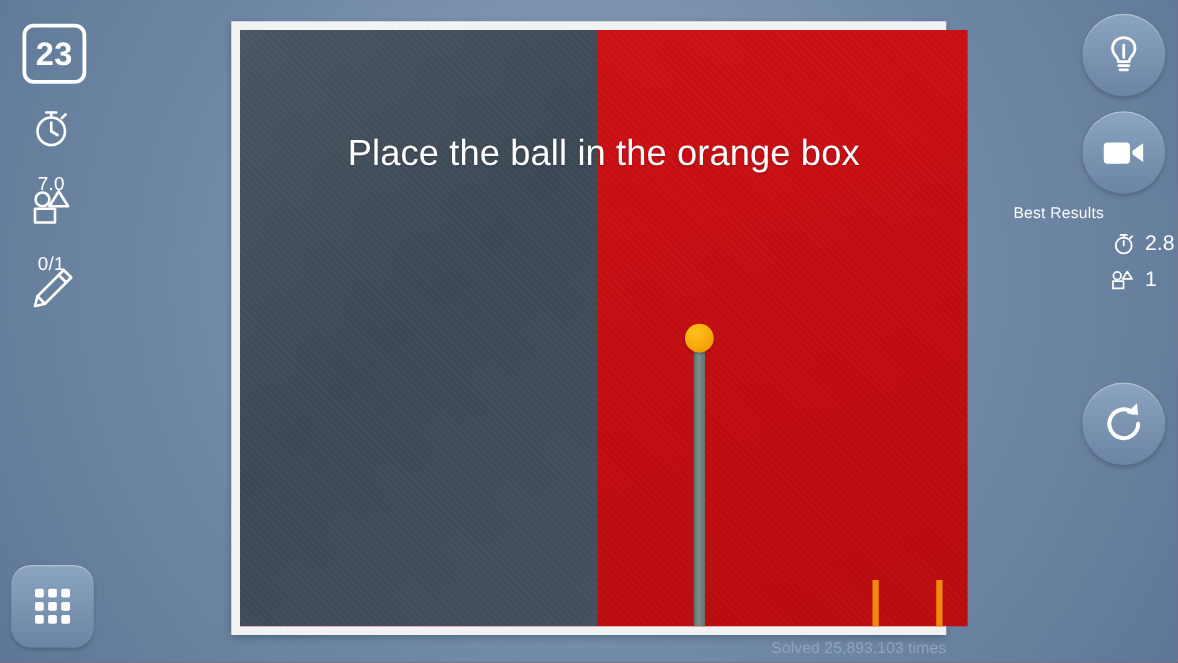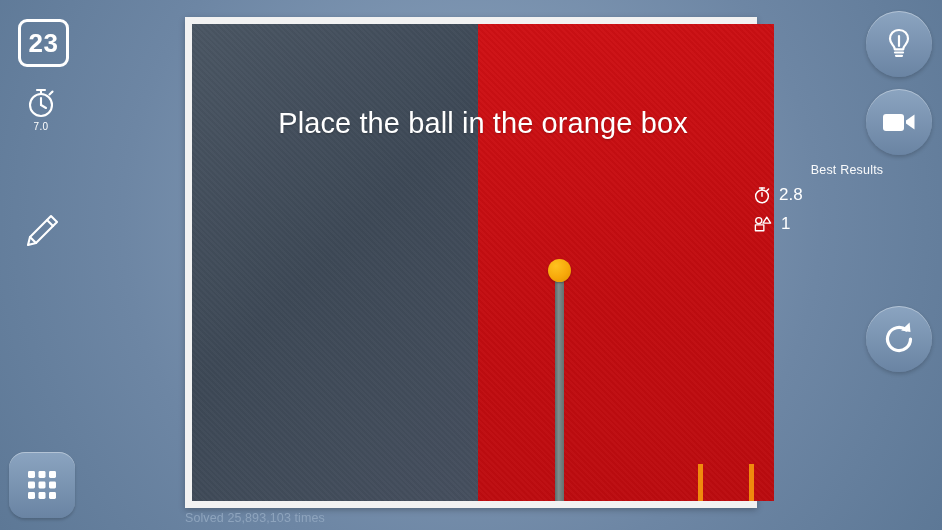--- a/index.html
+++ b/index.html
@@ -49,23 +49,23 @@
     width: 46px;
     text-align: center;
     color: #ffffff;
   }
   .hud-item .glyph {
     display: block;
     height: 34px;
   }
   .hud-item .value {
     display: block;
-    font-size: 10px;
-    color: #ffffff;
-    margin-top: 1px;
+    font-size: 15px;
+    color: #ffffff;
+    margin-top: 19px;
     letter-spacing: 0.3px;
   }
   #timer-hud { top: 86px; }
   #shapes-hud { top: 150px; }
   #draw-hud { top: 212px; }
 
   .grid-button {
     position: absolute;
     left: 9px; bottom: 12px;
     width: 66px; height: 66px;
@@ -105,21 +105,21 @@
     text-align: center;
   }
   .best-results .br-title {
     font-size: 12.5px;
     letter-spacing: 0.2px;
     opacity: 0.97;
   }
   .br-row {
     display: flex;
     align-items: center;
-    justify-content: flex-start;
+    justify-content: flex-end;
     gap: 7px;
     margin-top: 7px;
     height: 22px;
   }
   .br-row .br-val {
     font-size: 17px;
     color: #ffffff;
     min-width: 26px;
     text-align: left;
   }
@@ -190,21 +190,21 @@
     border-right: 5px solid #f08a0d;
     border-bottom: 5px solid #f08a0d;
     box-sizing: border-box;
   }
 
   .solved-text {
     position: absolute;
     left: 185px;
     top: 511px;
     width: 572px;
-    text-align: left;
+    text-align: right;
     color: #8ea4bd;
     font-size: 12.5px;
     letter-spacing: 0.1px;
   }
 
   svg { display: block; }
 </style>
 </head>
 <body>
 
@@ -225,20 +225,32 @@
             <path d="M23 4 v4" stroke-linecap="round"></path>
             <path d="M31.5 8.5 l3 -3" stroke-linecap="round"></path>
             <path d="M23 19 l0 -7" stroke-linecap="round"></path>
             <path d="M23 19 l5 3" stroke-linecap="round"></path>
           </g>
         </svg>
       </span>
       <span class="value">7.0</span>
     </div>
 
+    <div class="hud-item" id="shapes-hud">
+      <span class="glyph">
+        <svg width="46" height="34" viewBox="0 0 46 34">
+          <g fill="none" stroke="#ffffff" stroke-width="2.1" stroke-linejoin="round">
+            <circle cx="16" cy="9.5" r="5.5"></circle>
+            <path d="M29 3 L36.5 15 L21.5 15 Z"></path>
+            <path d="M10 17 h16 v11 h-16 z"></path>
+          </g>
+        </svg>
+      </span>
+      <span class="value">0/1</span>
+    </div>
 
     <div class="hud-item" id="draw-hud">
       <span class="glyph">
         <svg width="46" height="34" viewBox="0 0 46 34">
           <g fill="none" stroke="#ffffff" stroke-width="2.1" stroke-linejoin="round" stroke-linecap="round">
             <path d="M33 4 l6 6 -21 21 -8 2 2 -8 Z"></path>
             <path d="M29 8 l6 6"></path>
             <path d="M12 25 l6 6"></path>
           </g>
         </svg>

